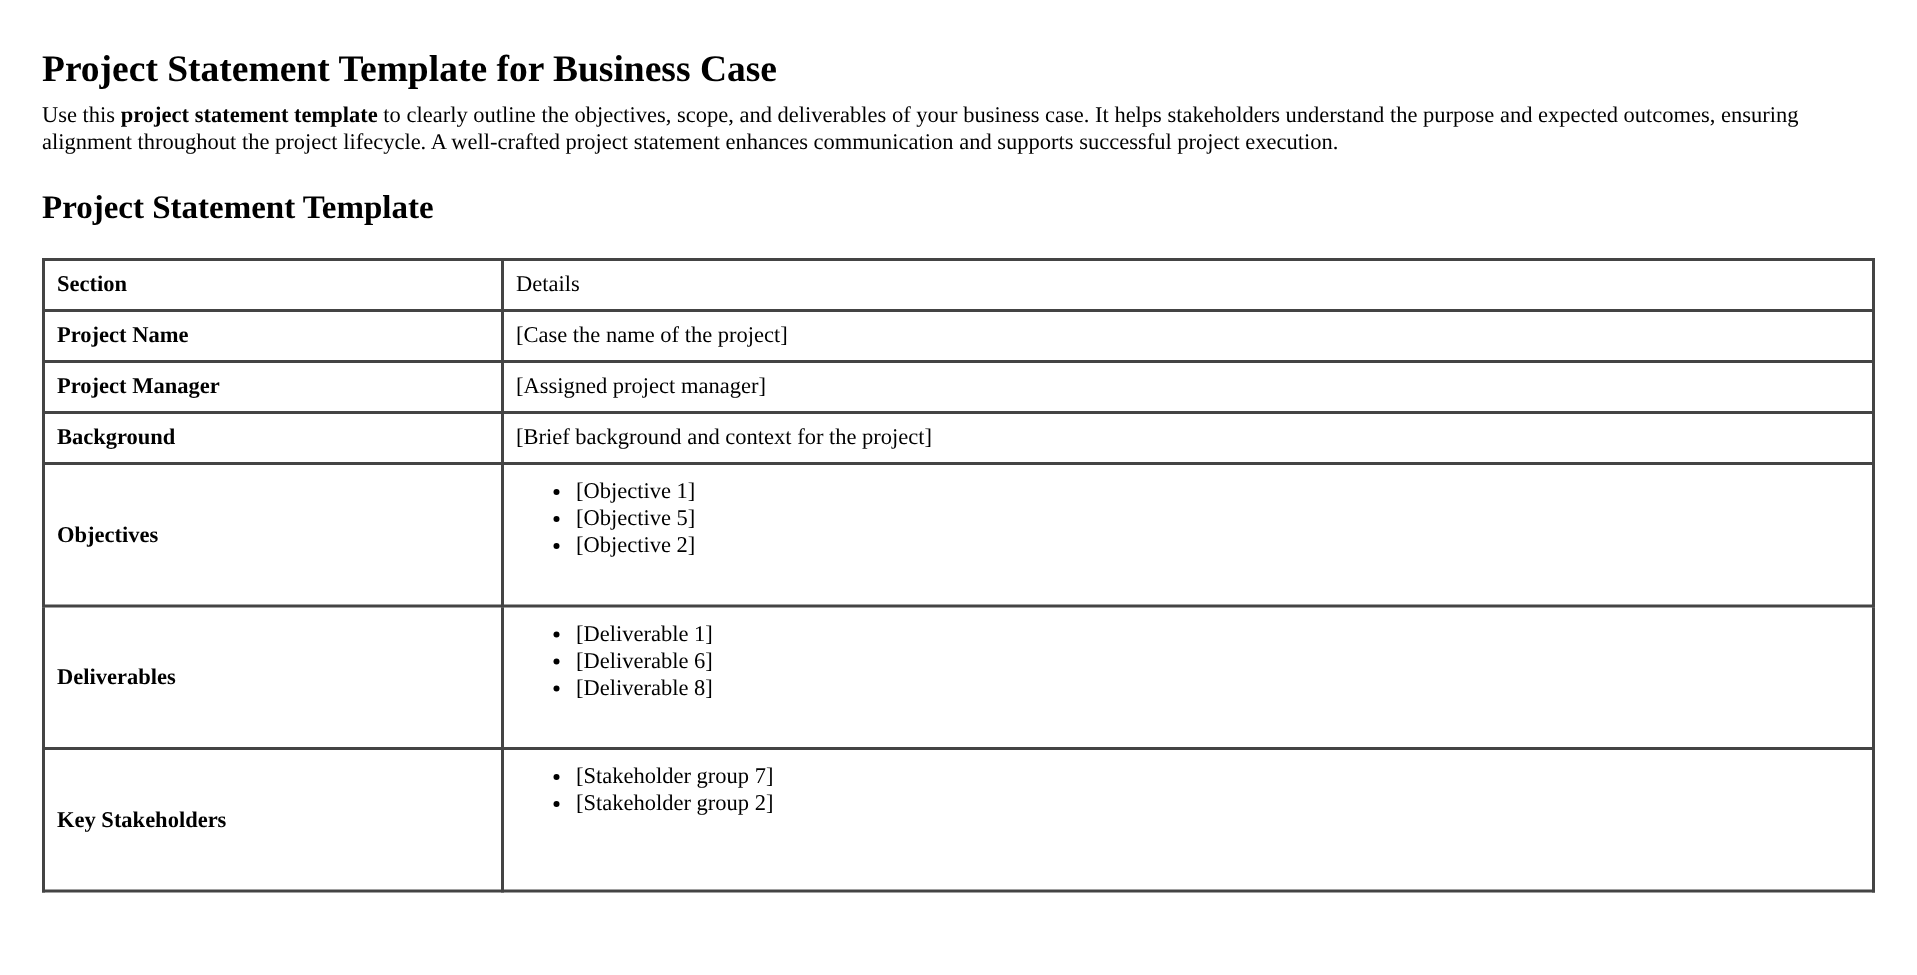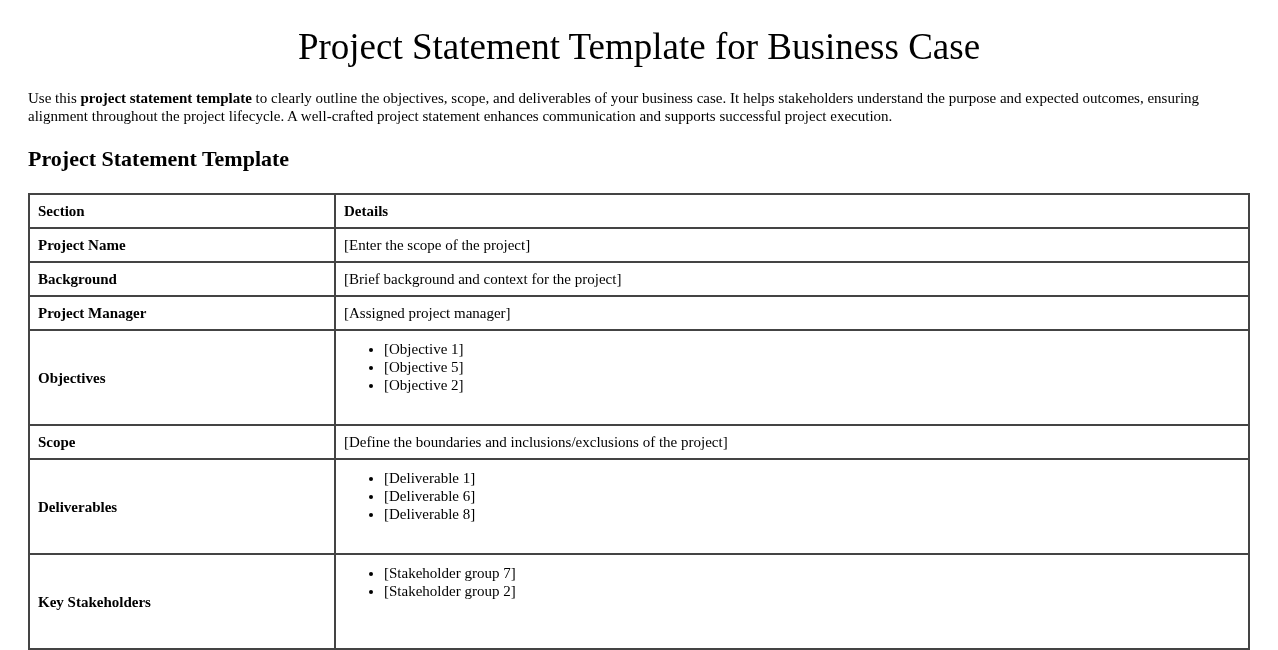--- a/index.html
+++ b/index.html
@@ -3,25 +3,25 @@
   <meta charset="utf-8">
   <style>
     html, body { margin: 0; padding: 0; background: #ffffff; }
     body {
       width: 1278px; height: 650px; overflow: hidden;
       font-family: "Liberation Serif", "DejaVu Serif", serif;
       color: #000; font-size: 15px;
     }
     .page { padding: 0 28px; }
     h1 {
-      font-size: 37px; font-weight: normal; margin: 0; padding-top: 31px;
-      line-height: 32px; height: 32px; text-align: center;
+      font-size: 25px; font-weight: bold; margin: 0; padding-top: 31px;
+      line-height: 32px; height: 32px;
     }
     p.intro {
-      margin: 26px 0 0 0; font-size: 15px; line-height: 18px;
+      margin: 5px 0 0 0; font-size: 15px; line-height: 18px;
       width: 1200px;
     }
     h2 {
       font-size: 22px; font-weight: bold; margin: 21px 0 0 0;
       line-height: 26px;
     }
     table {
       margin-top: 21px;
       border-collapse: collapse;
       width: 1222px;
@@ -49,47 +49,43 @@
   <h1>Project Statement Template for Business Case</h1>
 
   <p class="intro"><span>Use this </span><strong>project statement template</strong><span> to clearly outline the objectives, scope, and deliverables of your business case. It helps stakeholders understand the purpose and expected outcomes, ensuring alignment throughout the project lifecycle. A well-crafted project statement enhances communication and supports successful project execution.</span></p>
 
   <h2>Project Statement Template</h2>
 
   <table>
     <tbody>
         <tr class="single">
       <td class="sec">Section</td>
-      <td style="font-weight:bold">Details</td>
+      <td style="font-weight:normal">Details</td>
     </tr>
     <tr class="single">
       <td class="sec">Project Name</td>
-      <td>[Enter the scope of the project]</td>
+      <td>[Case the name of the project]</td>
+    </tr>
+    <tr class="single">
+      <td class="sec">Project Manager</td>
+      <td>[Assigned project manager]</td>
     </tr>
     <tr class="single">
       <td class="sec">Background</td>
       <td>[Brief background and context for the project]</td>
-    </tr>
-    <tr class="single">
-      <td class="sec">Project Manager</td>
-      <td>[Assigned project manager]</td>
     </tr>
     <tr class="list">
       <td class="sec">Objectives</td>
       <td class="listcell">
         <ul>
           <li>[Objective 1]</li>
           <li>[Objective 5]</li>
           <li>[Objective 2]</li>
         </ul>
       </td>
-    </tr>
-    <tr class="single">
-      <td class="sec">Scope</td>
-      <td>[Define the boundaries and inclusions/exclusions of the project]</td>
     </tr>
     <tr class="list">
       <td class="sec">Deliverables</td>
       <td class="listcell">
         <ul>
           <li>[Deliverable 1]</li>
           <li>[Deliverable 6]</li>
           <li>[Deliverable 8]</li>
         </ul>
       </td>

